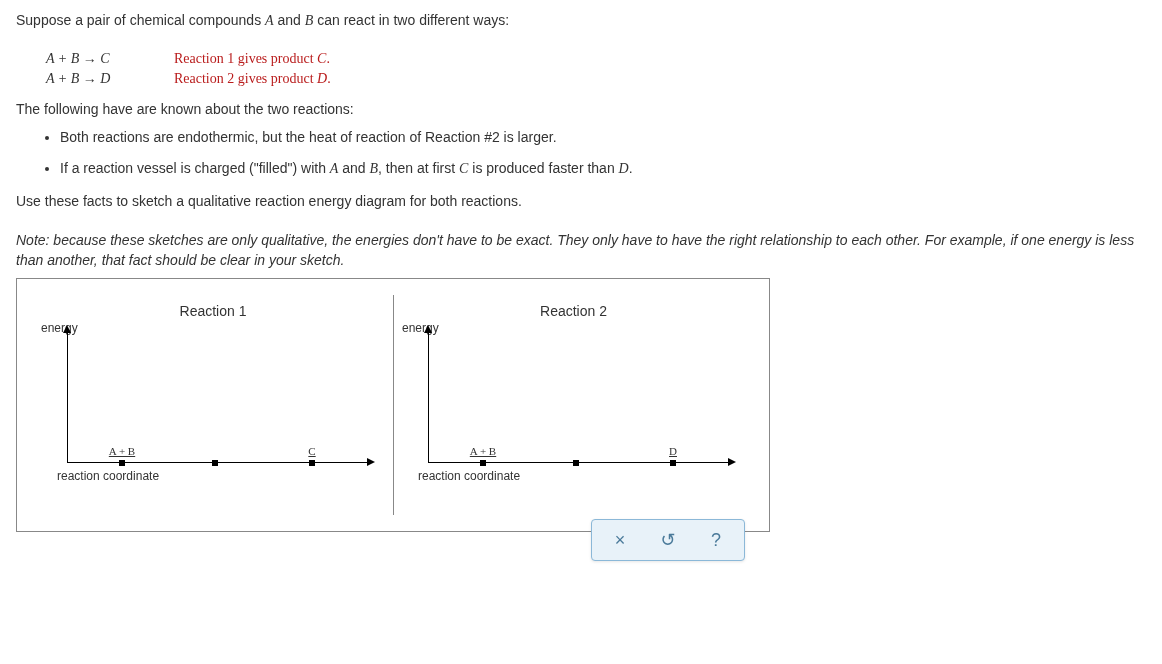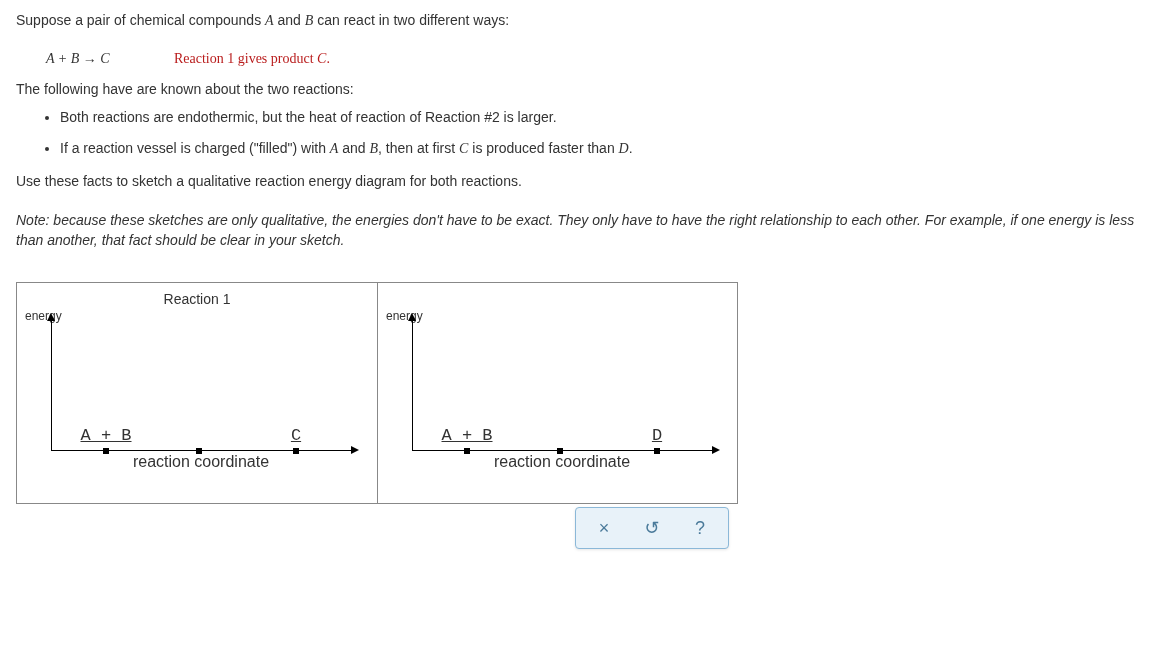--- a/index.html
+++ b/index.html
@@ -50,30 +50,30 @@
     }
     .facts-list li {
       margin-bottom: 10px;
       line-height: 1.5;
     }
     .use-line {
       margin-bottom: 22px;
     }
     .note {
       font-style: italic;
-      margin-bottom: 32px;
+      margin-bottom: 8px;
       line-height: 1.4;
     }
     .note .note-label {
       font-style: italic;
     }
     .diagrams-container {
       border: 1px solid #888;
       display: inline-flex;
-      padding: 0;
+      padding: 16px;
       position: relative;
     }
     .diagram-panel {
       width: 360px;
       height: 220px;
       position: relative;
       padding: 8px 12px 8px 12px;
     }
     .diagram-panel + .diagram-panel {
       border-left: 1px solid #888;
@@ -128,34 +128,33 @@
       top: -4px;
       border-top: 4.5px solid transparent;
       border-bottom: 4.5px solid transparent;
       border-left: 8px solid #000;
     }
     .rc-label {
       position: absolute;
       bottom: -2px;
       left: 0;
       right: 0;
-      text-align: center;
-      font-size: 16px;
+      font-size: 12px;
     }
     .point {
       position: absolute;
       width: 6px;
       height: 6px;
       background: #000;
       cursor: move;
     }
     .point-label {
       position: absolute;
-      font-size: 17px;
-      font-family: Liberation Mono, monospace;
+      font-size: 11px;
+      font-family: Liberation Serif, serif;
       transform: translateX(-50%);
       white-space: nowrap;
     }
     .point-label.underline {
       text-decoration: underline;
     }
     .p1 { left: 62px; bottom: 15px; }
     .p1-label { left: 65px; bottom: 24px; }
     .p2 { left: 155px; bottom: 15px; }
     .p3 { left: 252px; bottom: 15px; }
@@ -193,20 +192,24 @@
 <body>
 
 <p class="intro">
   Suppose a pair of chemical compounds <span class="math">A</span> and <span class="math">B</span> can react in two different ways:
 </p>
 
 <div class="reactions-block">
   <div class="reaction-row">
     <span class="reaction-eq">A + B → C</span>
     <span class="reaction-desc">Reaction 1 gives product <span class="math">C</span>.</span>
+  </div>
+  <div class="reaction-row">
+    <span class="reaction-eq">A + B → D</span>
+    <span class="reaction-desc">Reaction 2 gives product <span class="math">D</span>.</span>
   </div>
 </div>
 
 <p class="facts-intro">The following have are known about the two reactions:</p>
 
 <ul class="facts-list">
   <li>Both reactions are endothermic, but the heat of reaction of Reaction #2 is larger.</li>
   <li>If a reaction vessel is charged ("filled") with <span class="math">A</span> and <span class="math">B</span>, then at first <span class="math">C</span> is produced faster than <span class="math">D</span>.</li>
 </ul>
 
@@ -228,20 +231,21 @@
       <span class="point-label underline p1-label">A + B</span>
       <div class="point p1"></div>
       <div class="point p2"></div>
       <span class="point-label underline p3-label">C</span>
       <div class="point p3"></div>
       <div class="rc-label">reaction coordinate</div>
     </div>
   </div>
 
   <div class="diagram-panel">
+    <div class="diagram-title">Reaction 2</div>
     <div class="energy-label">energy</div>
     <div class="chart-area">
       <div class="y-axis"></div>
       <div class="x-axis"></div>
       <span class="point-label underline p1-label">A + B</span>
       <div class="point p1"></div>
       <div class="point p2"></div>
       <span class="point-label underline p3-label">D</span>
       <div class="point p3"></div>
       <div class="rc-label">reaction coordinate</div>

